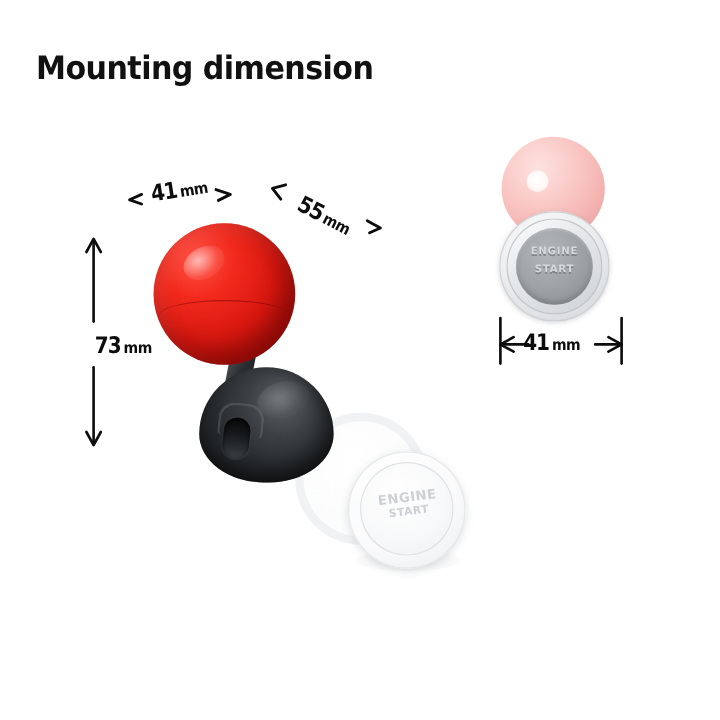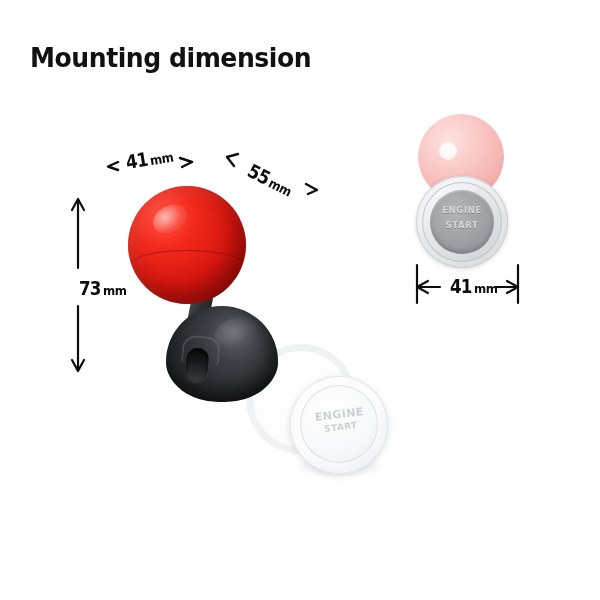--- a/index.html
+++ b/index.html
@@ -281,21 +281,21 @@
   }
   #dim-55-top {
     left: 249px; top: 160px;
     transform: rotate(27deg);
     transform-origin: left center;
   }
   #dim-73-left {
     left: 63px; top: 279px; margin-left: 16px;
   }
   #dim-41-bottom {
-    left: 450px; top: 277px; text-align: center;
+    left: 436px; top: 277px; text-align: center;
   }
 </style>
 </head>
 <body>
 
 <div class="stage">
 
   <div class="title">Mounting dimension</div>
 
   <div class="left-assembly">

